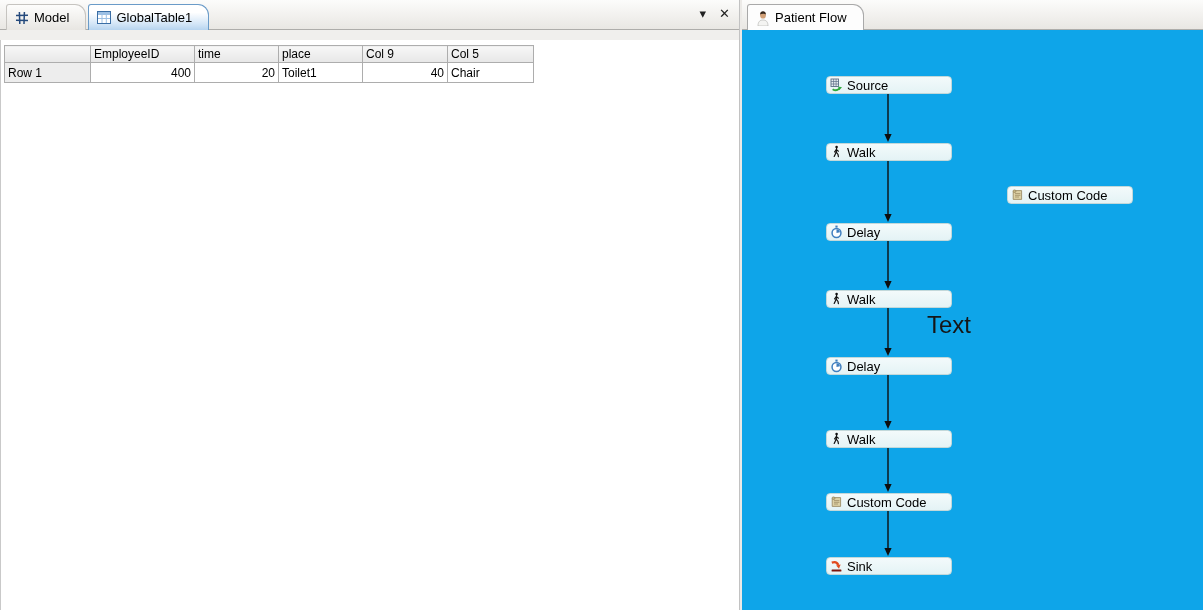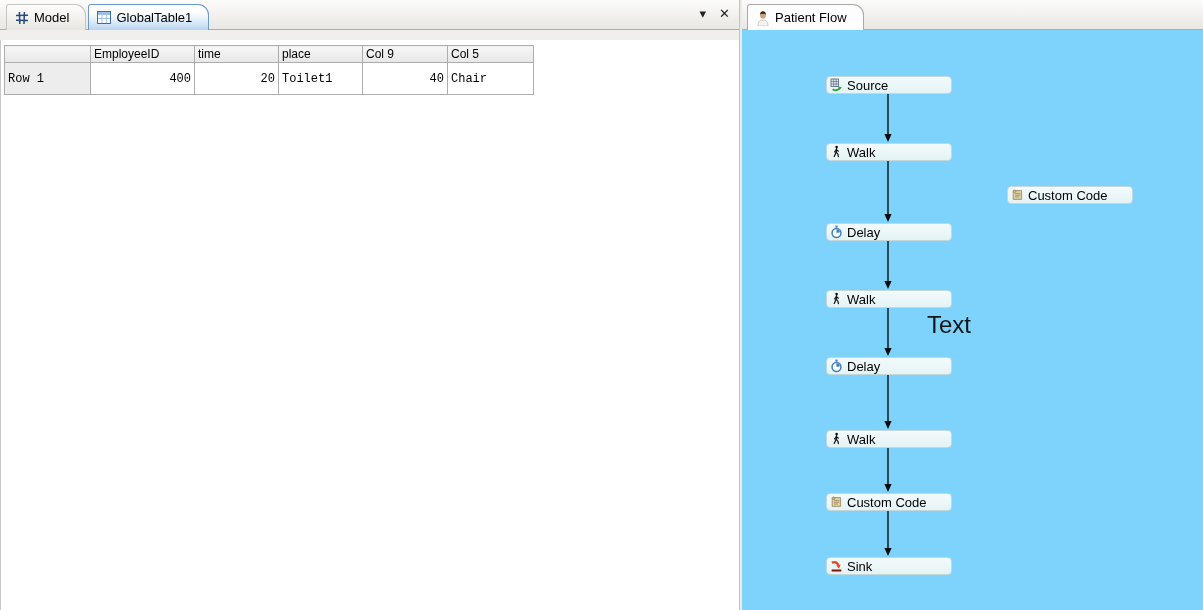--- a/index.html
+++ b/index.html
@@ -32,27 +32,27 @@
 
   
   .left-content { position:absolute; left:0; top:40px; width:739px; height:580px;
     background:#ffffff; border-left:1px solid #c9c9c9; border-bottom:1px solid #c9c9c9; }
   table.global-table { border-collapse:collapse; margin:5px 0 0 3px;
     font-size:12px; color:#000; table-layout:fixed; }
   .global-table th, .global-table td { border:1px solid #adadad; overflow:hidden;
     white-space:nowrap; font-weight:normal; }
   .global-table th { height:17px; text-align:left; padding:0 3px;
     background:linear-gradient(to bottom,#f7f7f7,#e7e7e7); }
-  .global-table td { height:32px; padding:0 3px; background:#fff;font-family:Liberation Mono, monospace; }
+  .global-table td { height:20px; padding:0 3px; background:#fff; }
   .global-table td.rowhdr { background:#ededed; }
   .global-table td.num { text-align:right; }
 
   
   .canvas { position:absolute; left:0; top:30px; width:461px; height:580px;
-    background:#7dd3fc; }
+    background:#0ea5e9; }
   .flow-svg { position:absolute; left:0; top:0; }
   .block { position:absolute; width:126px; height:18px; display:flex; align-items:center;
     gap:4px; padding-left:3px; font-size:13px; color:#000;
     background:linear-gradient(to bottom,#f3fafb,#e4f3f5);
     border:1px solid #c2d8da; border-radius:4px; cursor:default; }
   .block .bicon { display:inline-flex; width:13px; height:14px; flex:0 0 13px;
     align-items:center; justify-content:center; }
   .b-source { left:84px; top:46px; }
   .b-walk1  { left:84px; top:113px; }
   .b-cc2    { left:265px; top:156px; }

